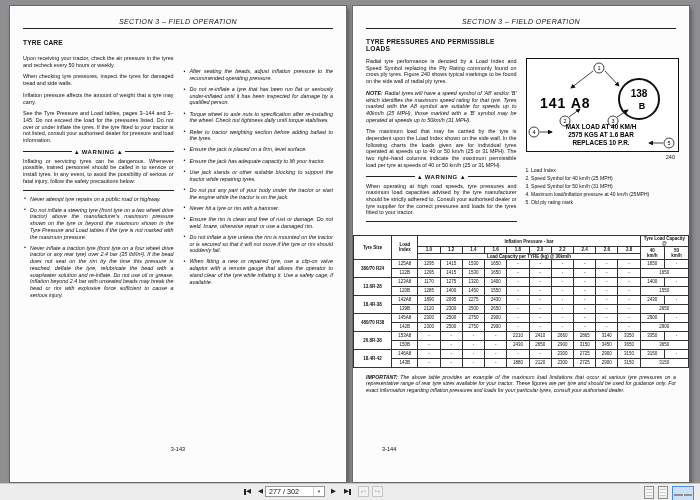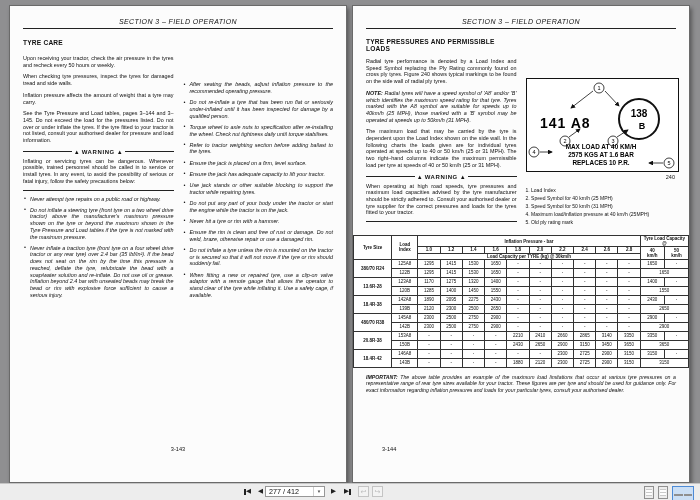--- a/index.html
+++ b/index.html
@@ -6,21 +6,21 @@
   body{width:700px;height:500px;position:relative;overflow:hidden;background:#8f8f91;
        font-family:"Liberation Sans", sans-serif;color:#111;}
   .page{position:absolute;top:5px;width:338px;height:478px;background:#fcfcfc;
         border:1px solid #6a6a6a;box-sizing:border-box;box-shadow:2px 3px 4px rgba(0,0,0,.38);}
   #left-page{left:9px}
   #right-page{left:352px}
   .page-header{margin:12px 13px 0;text-align:center;font-size:7px;font-style:italic;
                letter-spacing:.4px;padding-bottom:3px;border-bottom:1px solid #222;}
   .title{font-size:6.6px;font-weight:bold;letter-spacing:.2px;margin:0 0 6px;}
   #left-page .title{margin:10px 13px 6px;}
-  .cols{display:flex;gap:9px;margin:9px 13px 0;align-items:flex-end}
+  .cols{display:flex;gap:9px;margin:9px 13px 0;align-items:center}
   .col{flex:1;min-width:0}
   .para{font-size:5.4px;line-height:1.24;text-align:justify;margin:0 0 5px;}
   .note{font-style:italic}
   .b-list .bullet{position:relative;padding-left:7px;margin:0 0 4.5px;font-size:5.4px;
                   line-height:1.24;text-align:justify;font-style:italic;}
   .b-list .bullet::before{content:"\2022";position:absolute;left:1px;top:-0.5px;}
   .warn{margin:4px 0 5px}
   .warn-head{display:flex;align-items:center;gap:2px;margin-bottom:3px}
   .warn-rule{flex:1;border-top:1px solid #222}
   .warn-tri{font-size:6px;line-height:1}
@@ -397,21 +397,21 @@
 
   <div class="toolbar">
     <div class="tb" id="btn-first" style="left:241px;width:13px">
         <span class="bar"></span>
         <span class="tri">◀</span>
       </div>
     <div class="tb" id="btn-prev" style="left:256px;width:9px">
         <span class="tri">◀</span>
       </div>
     <div class="tb" id="page-box">
-      <span class="page-box-text">277 / 412</span>
+      <span class="page-box-text">277 / 302</span>
       <span class="page-box-arrow">▼</span>
     </div>
     <div class="tb" id="btn-next" style="left:329px;width:9px">
         <span class="tri">▶</span>
       </div>
     <div class="tb" id="btn-last" style="left:341px;width:13px">
         <span class="tri">▶</span>
         <span class="bar"></span>
       </div>
     <div class="tb hist" style="left:358px">

